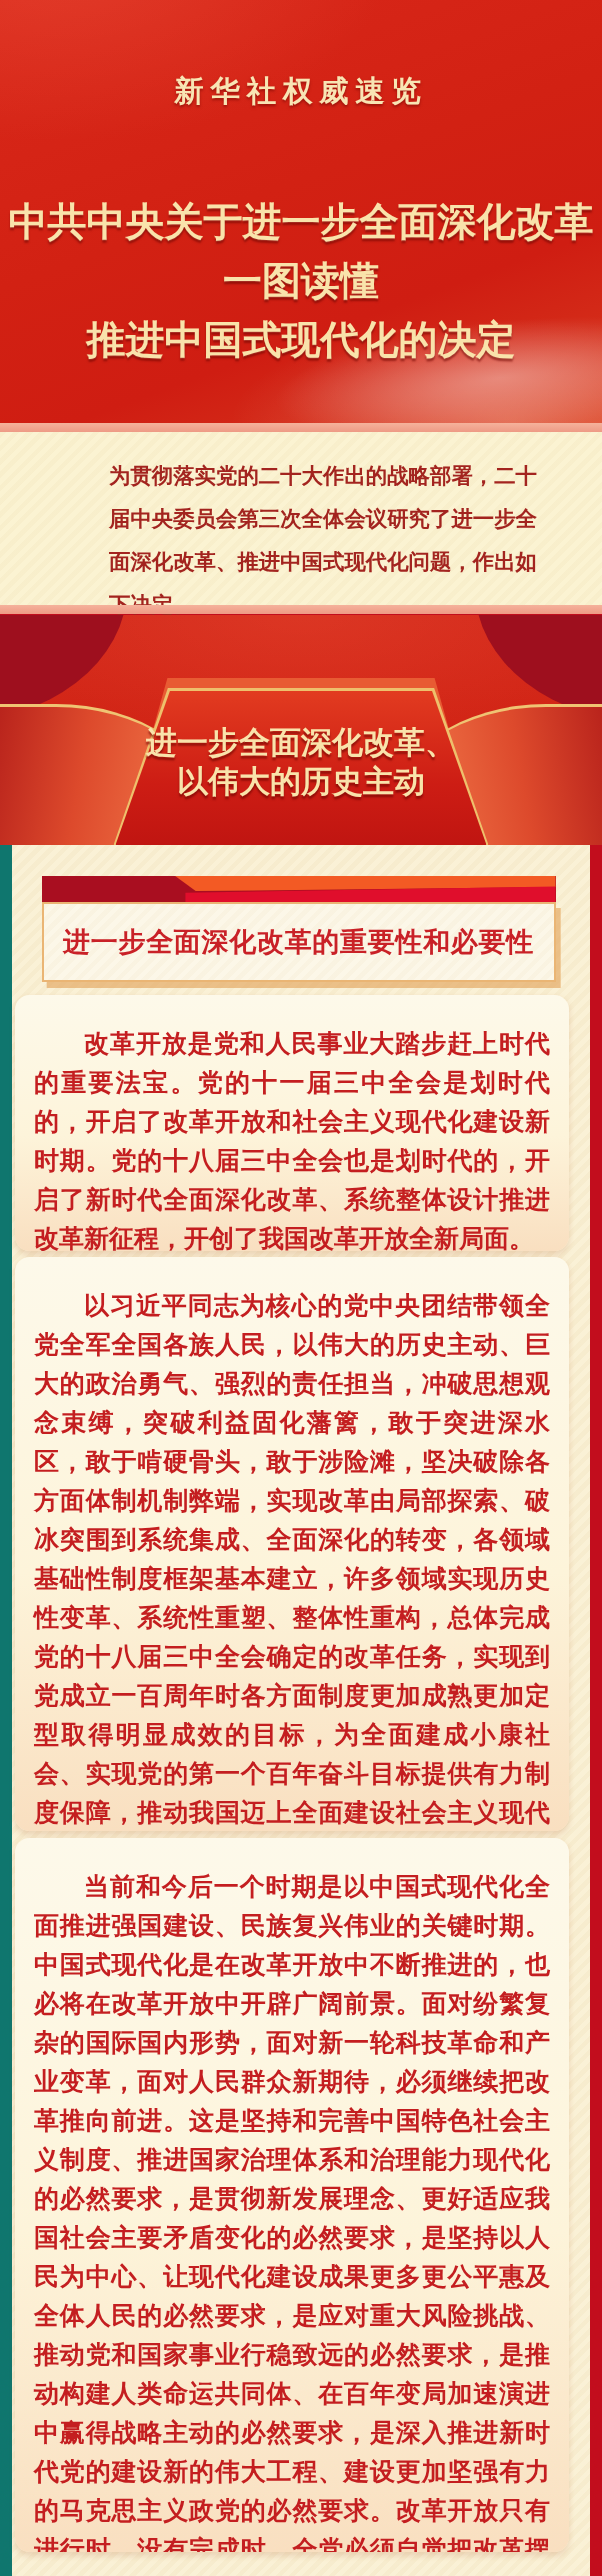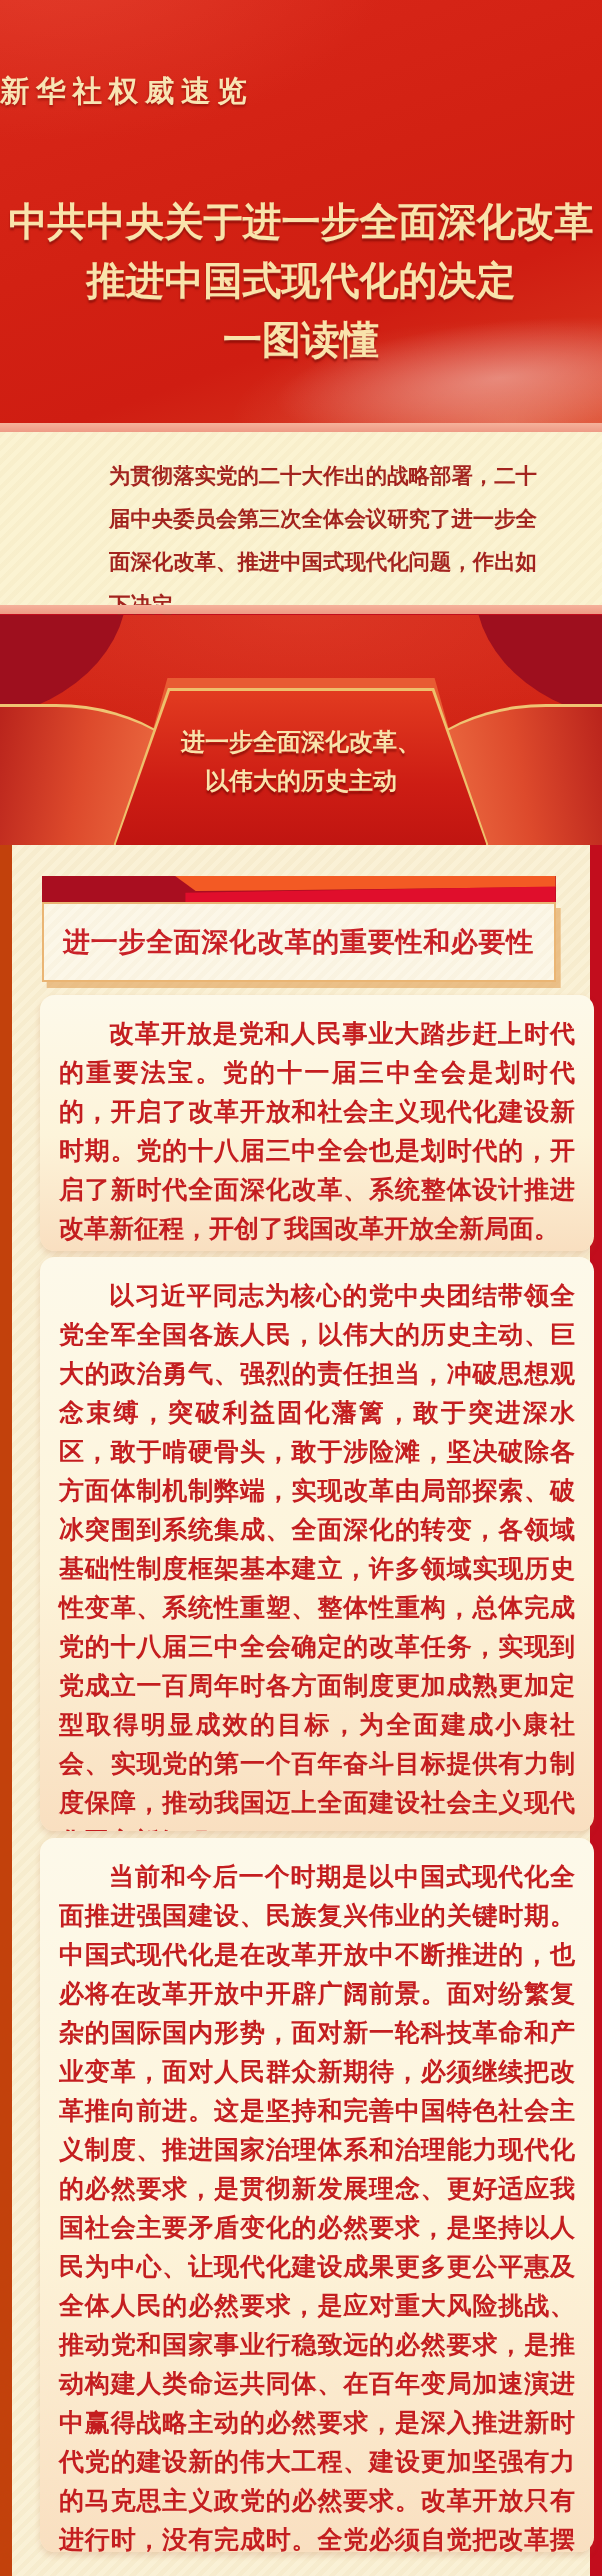--- a/index.html
+++ b/index.html
@@ -14,21 +14,21 @@
   
   .hero{top:0;left:0;width:602px;height:423px;
     background:
       radial-gradient(ellipse 469px 174px at 85% 100%, rgba(255,230,200,.28), rgba(255,230,200,0) 60%),
       radial-gradient(ellipse 602px 335px at 10% -10%, rgba(255,120,90,.25), rgba(255,120,90,0) 55%),
       linear-gradient(160deg,#d9281a 0%,#d22113 45%,#cf1d12 70%,#d93a1f 100%);
     overflow:hidden;}
   .hero-sheen{top:281px;left:-54px;width:710px;height:214px;
     background:radial-gradient(ellipse 348px 87px at 78% 55%, rgba(255,255,255,.35), rgba(255,255,255,0) 65%);
     transform:rotate(-6deg);}
-  .brand{top:72px;left:0;width:602px;
+  .brand{top:72px;left:0;width:602px;text-align:center;
     font-size:29.5px;font-weight:bold;letter-spacing:6.7px;color:#f8e5b4;
     text-shadow:0 2px 2.7px rgba(110,5,0,.55);}
   .hero-title{top:192px;left:0;width:602px;text-align:center;
     font-size:39px;line-height:59px;font-weight:bold;color:#f9e3ab;
     text-shadow:0 3.3px 2px rgba(110,5,0,.55),0 1.3px 0 rgba(255,250,220,.25);}
 
   
   .strip{left:0;width:602px;height:9.4px;background:linear-gradient(180deg,#f5b29b,#ee9a85);}
   .strip1{top:423px;} .strip2{top:605px;}
 
@@ -52,64 +52,64 @@
   .wing.r{right:-24px;border-top:3.3px solid #efc473;border-top-left-radius:154px 107px;
     background:linear-gradient(260deg,#b01a18 0%,#dd4a2c 45%,#ef7246 85%);}
   .stage-back{bottom:0;left:50%;transform:translateX(-50%);width:361px;height:167px;
     background:#e85b33;clip-path:polygon(13% 0,87% 0,100% 100%,0 100%);}
   .stage{bottom:0;left:50%;transform:translateX(-50%);width:375px;height:157px;
     background:#eec06c;clip-path:polygon(14.5% 0,85.5% 0,100% 100%,0 100%);}
   .stage-in{position:absolute;left:2px;right:2px;top:2.7px;bottom:0;
     background:linear-gradient(180deg,#e23b20 0%,#cd1d14 60%,#c01511 100%);
     clip-path:polygon(14.7% 0,85.3% 0,100% 100%,0 100%);}
   .banner-title{top:108px;left:0;width:602px;text-align:center;
-    font-size:24px;line-height:39px;font-weight:bold;color:#f9e3ab;
+    font-size:31px;line-height:39px;font-weight:bold;color:#f9e3ab;
     text-shadow:0 2.7px 2px rgba(110,5,0,.6);}
 
   
-  .main{top:845px;left:0;width:516px;height:1731px;background:#c2410c;}
+  .main{top:845px;left:0;width:516px;height:1731px;background:#0f766e;}
   .panel{position:absolute;left:12px;top:0;width:578px;height:1731px;
     background:#faf1d6;
     background-image:repeating-linear-gradient(135deg,rgba(205,170,100,.07) 0 4.7px,rgba(205,170,100,0) 4.7px 9.4px);}
 
   
   .ribbon{left:29.5px;top:31px;width:514px;height:26px;background:#a90e20;overflow:hidden;}
   .ribbon .tri-orange{position:absolute;left:0;top:0;width:100%;height:100%;
     background:#f35a24;clip-path:polygon(26% 0,100% 0,100% 42%,30% 58%);}
   .ribbon .tri-crimson{position:absolute;left:0;top:0;width:100%;height:100%;
     background:#e00e2c;clip-path:polygon(28% 64%,100% 40%,100% 100%,28% 100%);}
   .whitebox{left:29.5px;top:57px;width:514px;height:80px;background:#fcf7e8;
     background-image:repeating-linear-gradient(135deg,rgba(205,170,100,.05) 0 4.7px,rgba(205,170,100,0) 4.7px 9.4px);
     border:2px solid #eab574;box-shadow:4.7px 6px 0 rgba(228,166,94,.65);
     display:flex;align-items:center;justify-content:center;}
   .whitebox h2{margin:0;font-size:27px;color:#c92127;letter-spacing:0.7px;}
 
   
-  .card{left:28px;width:554px;border-radius:14.7px;
+  .card{left:3px;width:554px;border-radius:14.7px;
     background:linear-gradient(180deg,#fdf9ea 0%,#fdf4da 55%,#f9dfc0 100%);
     box-shadow:0 3.3px 6.7px rgba(170,80,35,.18);
-    padding:19px 19px 0;overflow:hidden;}
+    padding:29px 19px 0;overflow:hidden;}
   .card p{margin:0;font-size:25px;line-height:39px;font-weight:bold;color:#c41e20;
     text-align:justify;text-indent:2em;}
   .card1{top:150px;height:256px;}
   .card2{top:412px;height:574px;}
   .card3{top:993px;height:714px;}
 </style>
 </head>
 <body>
 
 <div id="poster">
 
   <div class="abs hero">
     <div class="abs hero-sheen"></div>
     <div class="abs brand">新华社权威速览</div>
     <div class="abs hero-title">
       <div>中共中央关于进一步全面深化改革</div>
+      <div>一图读懂</div>
       <div>推进中国式现代化的决定</div>
-      <div>一图读懂</div>
     </div>
   </div>
 
   <div class="abs strip strip1"></div>
 
   <div class="abs intro">
     <p>为贯彻落实党的二十大作出的战略部署，二十届中央委员会第三次全体会议研究了进一步全面深化改革、推进中国式现代化问题，作出如下决定。</p>
   </div>
 
   <div class="abs strip strip2"></div>

